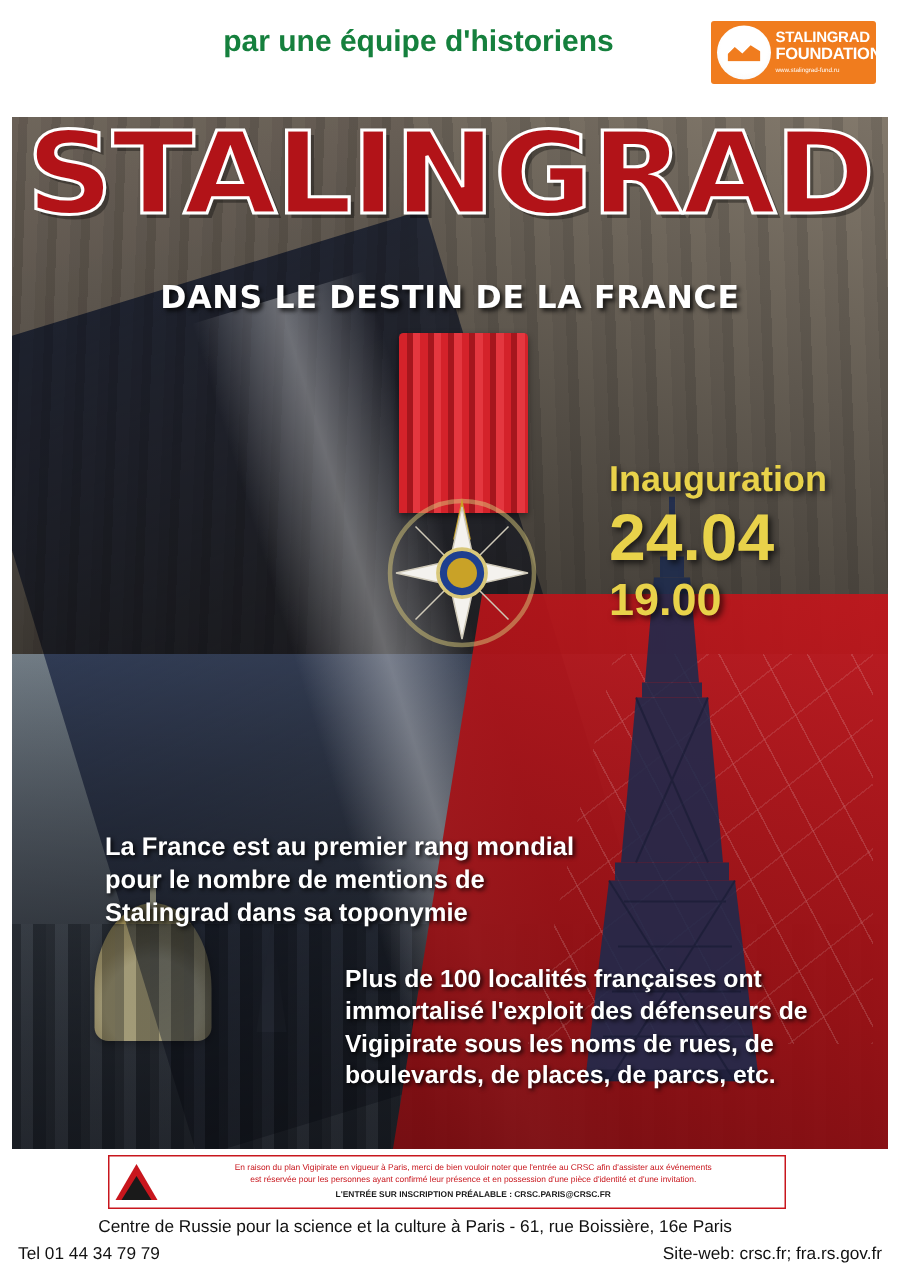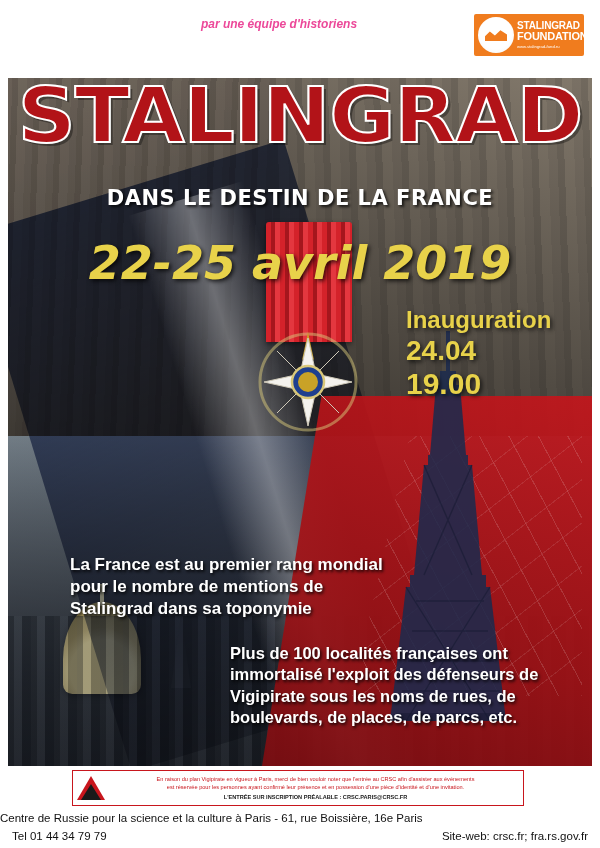--- a/index.html
+++ b/index.html
@@ -212,24 +212,23 @@
     text-align: center;
   }
   .head-title .l1 {
     font-size: 17.5px;
     font-weight: bold;
     color: #c8161d;
     letter-spacing: 0.2px;
     white-space: nowrap;
   }
   .head-title .l2 {
-    font-size: 12px;
-    font-weight: bold;
-    color: #ec4899;
-    font-style: italic;
+    font-size: 20px;
+    font-weight: bold;
+    color: #15803d;
     margin-top: 3px;
   }
   .sf-logo {
     position: absolute;
     right: 8px; top: 8px;
     width: 110px; height: 42px;
     background: #f07c1e;
     display: flex;
     align-items: center;
     border-radius: 2px;
@@ -305,21 +304,21 @@
   
   .inaug {
     position: absolute;
     right: 16px; top: 300px;
     width: 170px;
     text-align: left;
     color: #e8d24a;
     text-shadow: 2px 2px 4px rgba(0,0,0,0.7);
   }
   .inaug .label { font-size: 24px; font-weight: bold; }
-  .inaug .big { font-size: 28px; font-weight: bold; line-height: 1.05; margin-top: 2px; }
+  .inaug .big { font-size: 44px; font-weight: bold; line-height: 1.05; margin-top: 2px; }
   .inaug .time { font-size: 30px; font-weight: bold; margin-top: 2px; }
 
   
   .text-block-1 {
     position: absolute;
     left: 62px; top: 548px;
     width: 320px;
     color: #ffffff;
     font-size: 17px;
     font-weight: bold;
@@ -380,21 +379,21 @@
     text-align: center;
     flex: 1;
   }
   .notice .ntext .n3 { color: #1a1a1a; font-weight: bold; margin-top: 1px; }
 
   
   .footer-line1 {
     position: absolute;
     left: 0; top: 812px;
     width: 488px;
-    text-align: left;
+    text-align: right;
     font-size: 11.5px;
     color: #111111;
   }
   .footer-row {
     position: absolute;
     left: 12px; top: 830px;
     width: 576px;
     display: flex;
     justify-content: space-between;
     font-size: 11.5px;
@@ -477,21 +476,20 @@
         <div class="sf-text">
           <div class="t1">STALINGRAD</div>
           <div class="t2">FOUNDATION</div>
           <div class="t3">www.stalingrad-fund.ru</div>
         </div>
       </div>
     </div>
 
     <div class="stalingrad">STALINGRAD</div>
     <div class="subtitle">DANS LE DESTIN DE LA FRANCE</div>
-    <div class="dates">22-25 avril 2019</div>
 
     <div class="inaug">
       <div class="label">Inauguration</div>
       <div class="big">24.04</div>
       <div class="time">19.00</div>
     </div>
 
     <div class="text-block-1">La   France est au premier rang mondial pour le nombre de mentions de Stalingrad dans sa toponymie</div>
     <div class="text-block-2">Plus de 100 localités françaises ont immortalisé l'exploit des défenseurs de Vigipirate sous les noms de rues, de boulevards, de places, de parcs, etc.</div>
   </div>

